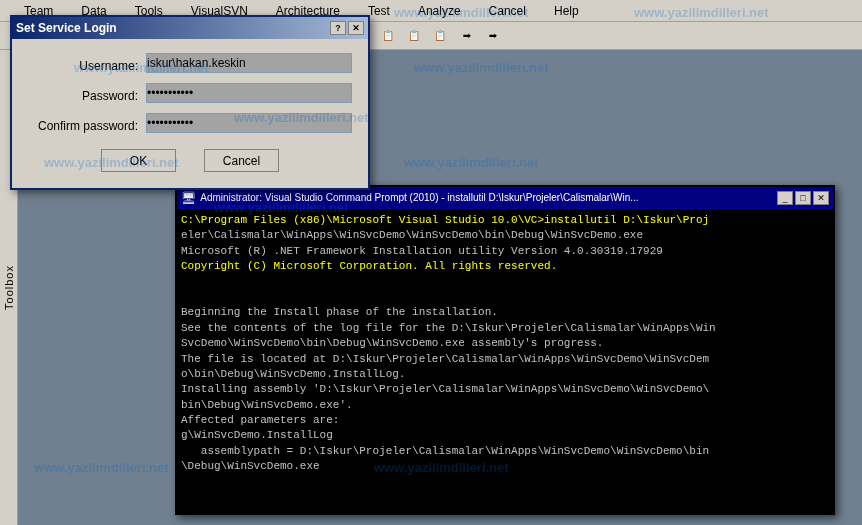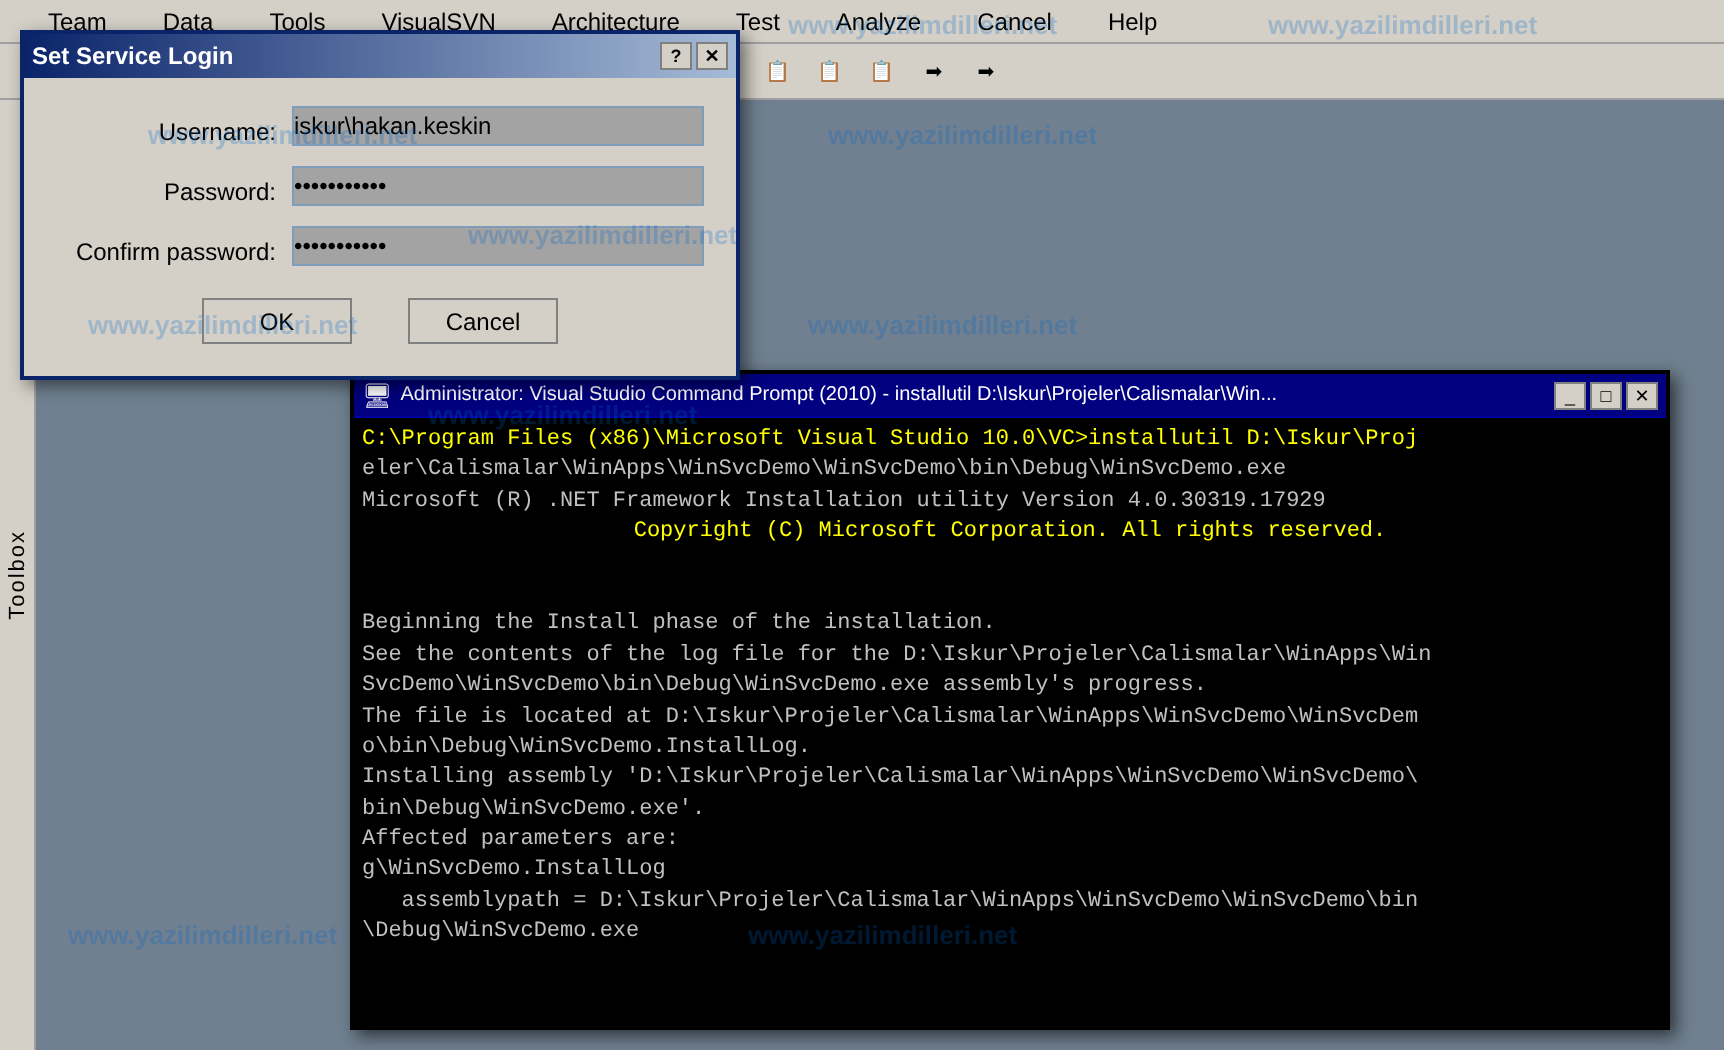--- a/index.html
+++ b/index.html
@@ -379,21 +379,21 @@
     <div class="cmd-title-buttons">
       <div class="cmd-btn">_</div>
       <div class="cmd-btn">□</div>
       <div class="cmd-btn">✕</div>
     </div>
   </div>
   <div class="cmd-content">
     <div><span class="highlight">C:\Program Files (x86)\Microsoft Visual Studio 10.0\VC&gt;installutil D:\Iskur\Proj</span></div>
     <div>eler\Calismalar\WinApps\WinSvcDemo\WinSvcDemo\bin\Debug\WinSvcDemo.exe</div>
     <div>Microsoft (R) .NET Framework Installation utility Version 4.0.30319.17929</div>
-    <div style="color:#ffff00;text-align:center;">Copyright (C) Microsoft Corporation.  All rights reserved.</div>
+    <div style="color:#ffff00;">Copyright (C) Microsoft Corporation.  All rights reserved.</div>
     <div>&nbsp;</div>
     <div>&nbsp;</div>
     <div>Beginning the Install phase of the installation.</div>
     <div>See the contents of the log file for the D:\Iskur\Projeler\Calismalar\WinApps\Win</div>
     <div>SvcDemo\WinSvcDemo\bin\Debug\WinSvcDemo.exe assembly's progress.</div>
     <div>The file is located at D:\Iskur\Projeler\Calismalar\WinApps\WinSvcDemo\WinSvcDem</div>
     <div>o\bin\Debug\WinSvcDemo.InstallLog.</div>
     <div>Installing assembly 'D:\Iskur\Projeler\Calismalar\WinApps\WinSvcDemo\WinSvcDemo\</div>
     <div>bin\Debug\WinSvcDemo.exe'.</div>
     <div>Affected parameters are:</div>

